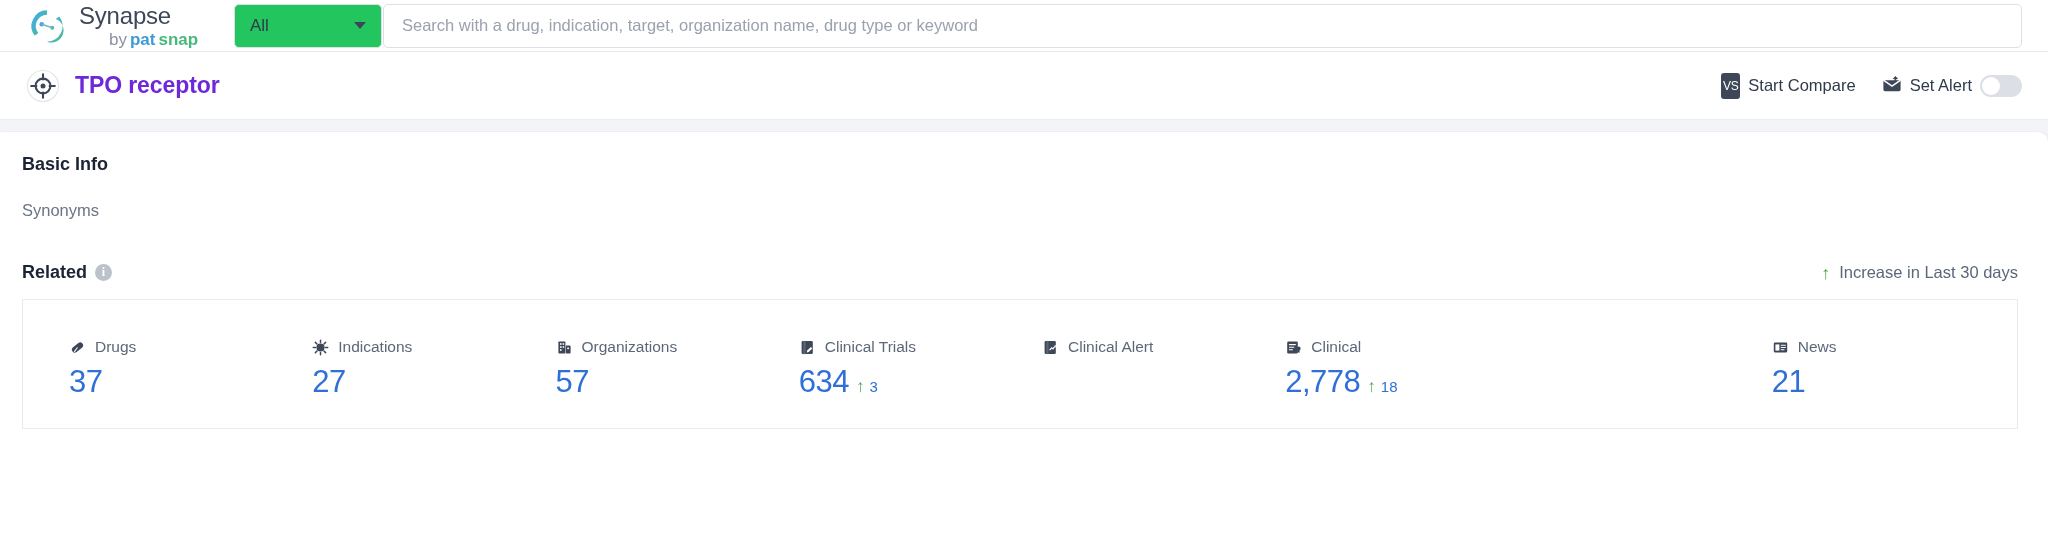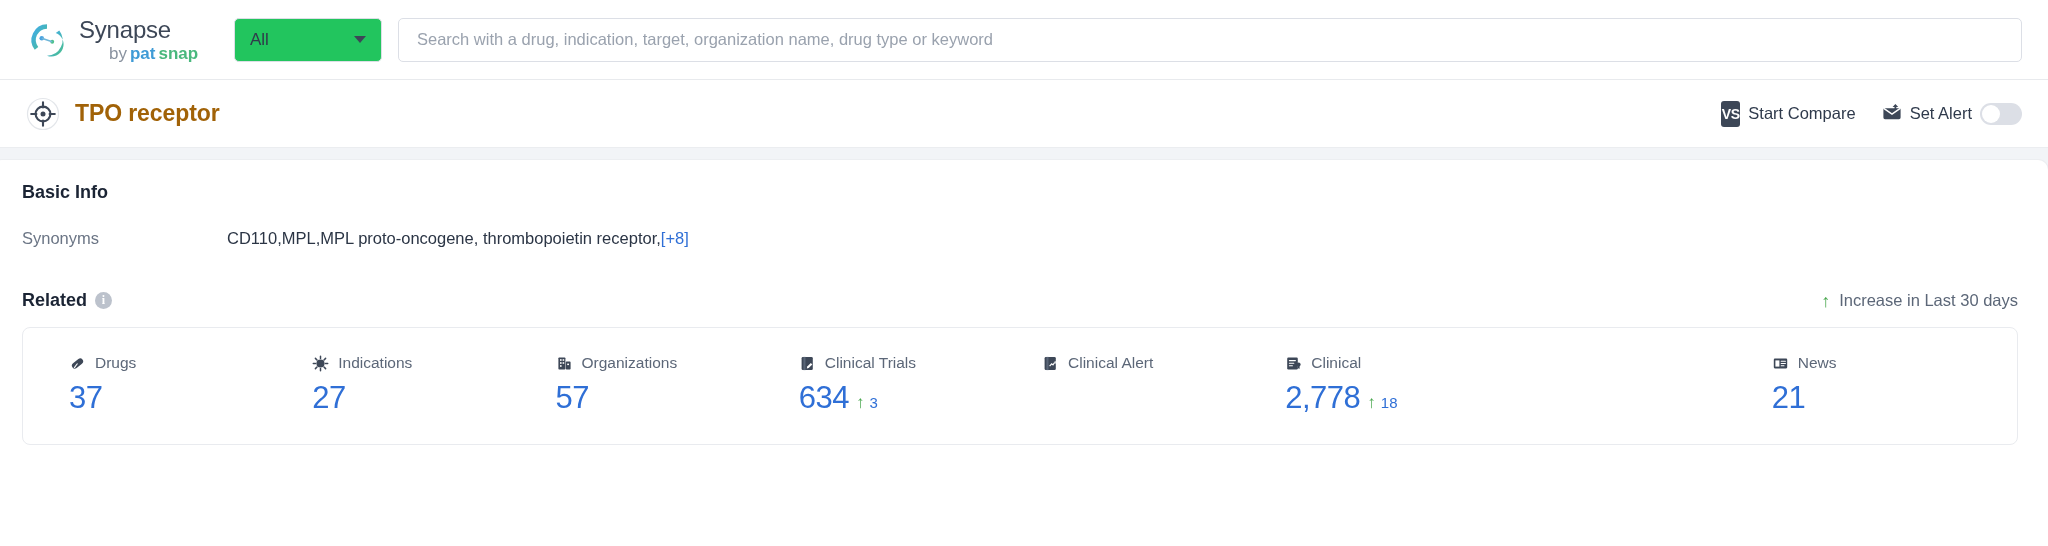--- a/index.html
+++ b/index.html
@@ -6,21 +6,21 @@
   html, body {
     width: 2048px;
     height: 546px;
     background: #f2f4f7;
     font-family: "Liberation Sans", sans-serif;
     overflow: hidden;
   }
 
   
   .topbar {
-    height: 80px;
+    height: 52px;
     background: #ffffff;
     border-bottom: 1px solid #e8eaed;
     display: flex;
     align-items: center;
     padding: 0 26px 0 26px;
   }
   .brand {
     display: flex;
     align-items: center;
     gap: 11px;
@@ -61,21 +61,21 @@
     flex: 0 0 auto;
   }
   .select-label { font-size: 17px; color: #303a4b; }
   .caret {
     width: 0; height: 0;
     border-left: 6.5px solid transparent;
     border-right: 6.5px solid transparent;
     border-top: 7.5px solid #3d4757;
   }
   .search-box {
-    margin-left: 16px;
+    margin-left: 1px;
     flex: 1 1 auto;
     height: 44px;
     border: 1px solid #dcdfe6;
     border-radius: 5px;
     background: #fff;
     display: flex;
     align-items: center;
     padding: 0 18px;
   }
   .search-input {
@@ -96,21 +96,21 @@
     border-bottom: 1px solid #ebedf0;
     display: flex;
     align-items: center;
     padding: 0 26px 0 26px;
   }
   .title-left { display: flex; align-items: center; gap: 15px; }
   .target-icon { width: 34px; height: 34px; flex: 0 0 auto; }
   .page-title {
     font-size: 23px;
     font-weight: 700;
-    color: #a16207;
+    color: #6d28d9;
     letter-spacing: -0.1px;
   }
   .title-right {
     margin-left: auto;
     display: flex;
     align-items: center;
     gap: 26px;
   }
   .action {
     display: flex;
@@ -118,22 +118,22 @@
     gap: 8px;
     font-size: 16.5px;
     color: #2f3a4c;
     cursor: pointer;
   }
   .vs-badge {
     width: 19px; height: 26px;
     background: #3d4757;
     border-radius: 3px;
     color: #fff;
-    font-size: 14px;
-    font-weight: 700;
+    font-size: 12px;
+    font-weight: 400;
     display: flex;
     align-items: center;
     justify-content: center;
     letter-spacing: -0.3px;
   }
   .toggle {
     width: 42px; height: 22px;
     background: #dcdfe6;
     border-radius: 11px;
     position: relative;
@@ -207,22 +207,22 @@
   .up-arrow-green {
     color: #4aa84f;
     font-size: 18px;
     line-height: 1;
   }
 
   
   .stats-card {
     margin-top: 16px;
     border: 1px solid #e9ebef;
-    border-radius: 8px;
-    padding: 26px 24px 28px 24px;
+    border-radius: 0;
+    padding: 38px 24px 28px 24px;
     display: flex;
     flex-wrap: wrap;
     row-gap: 26px;
     text-align: right;
   }
   .stat {
     width: 12.5%;
     flex: 0 0 auto;
     padding-left: 22px;
     cursor: pointer;
@@ -329,21 +329,20 @@
 </div>
 
 <div class="panel">
 
   <div class="section-head">
     <span>Basic Info</span>
   </div>
 
   <div class="syn-row">
     <span class="syn-label">Synonyms</span>
-    <span class="syn-value"><span>CD110,MPL,MPL proto-oncogene, thrombopoietin receptor,</span><span class="syn-more">[+8]</span></span>
   </div>
 
   <div class="related-head-row">
     <div class="section-head">
       <span>Related</span>
       <span class="info-dot">i</span>
     </div>
     <div class="increase-note">
       <span class="up-arrow-green">↑</span>
       <span>Increase in Last 30 days</span>

